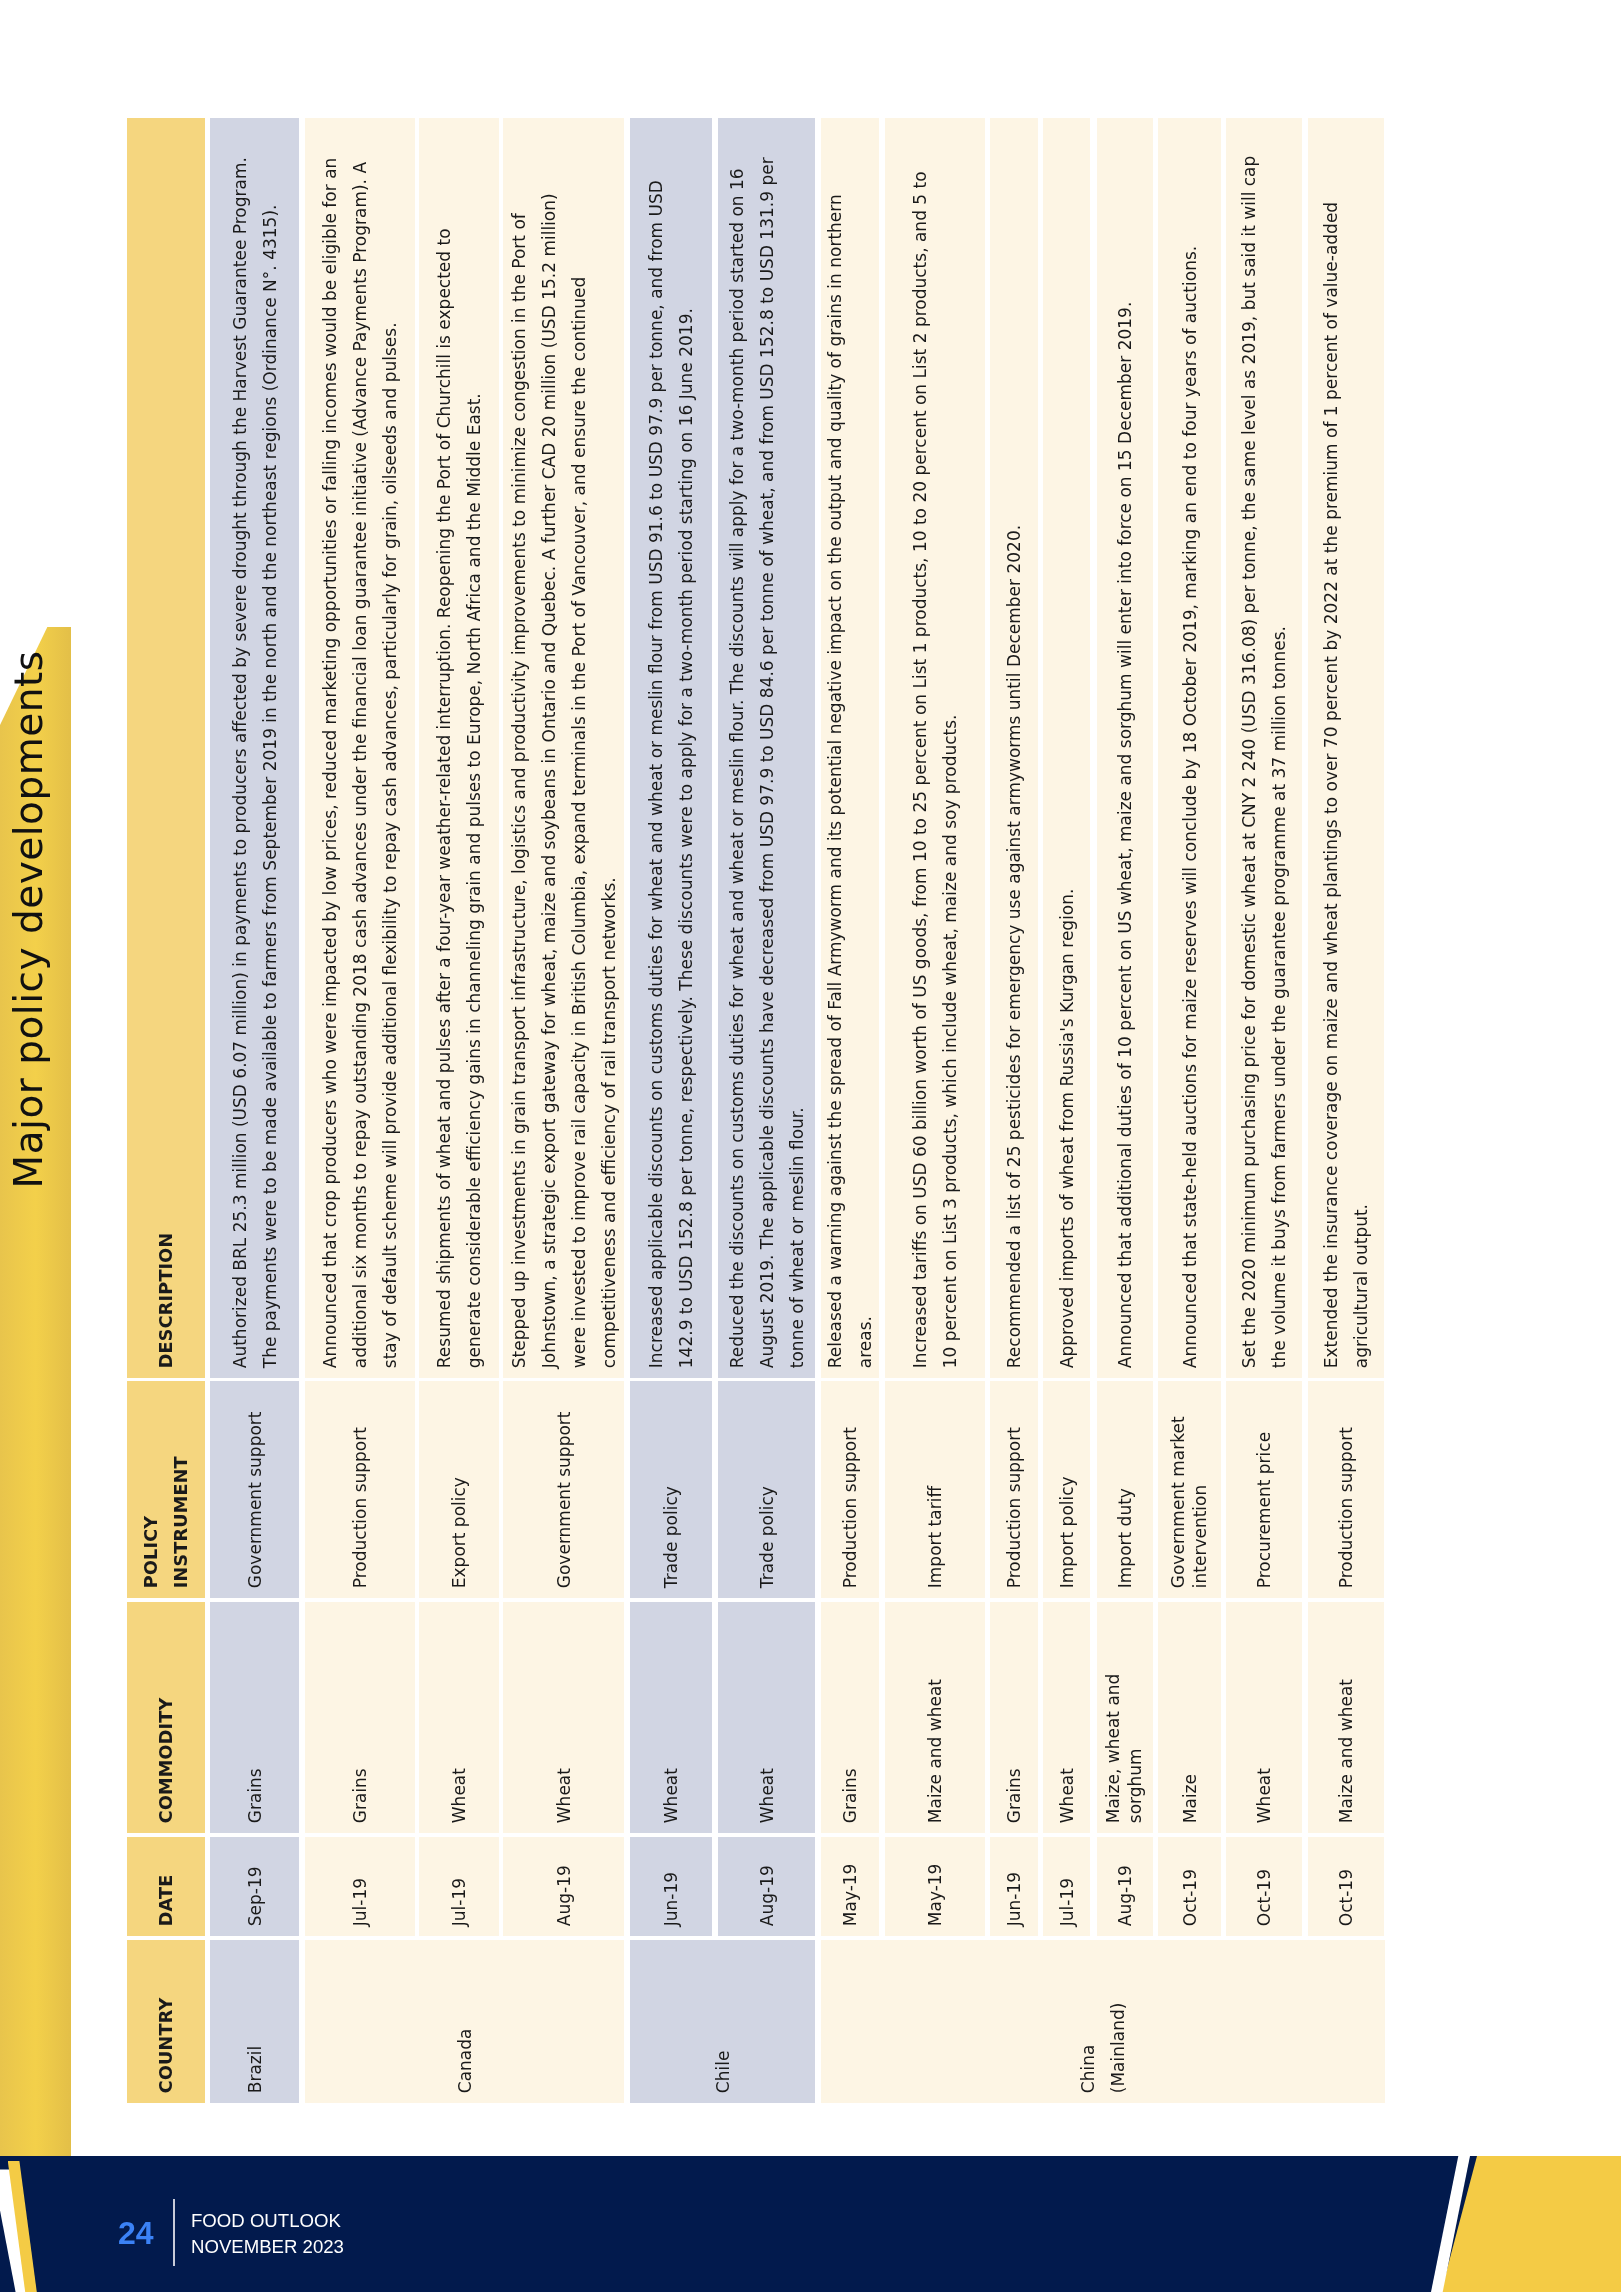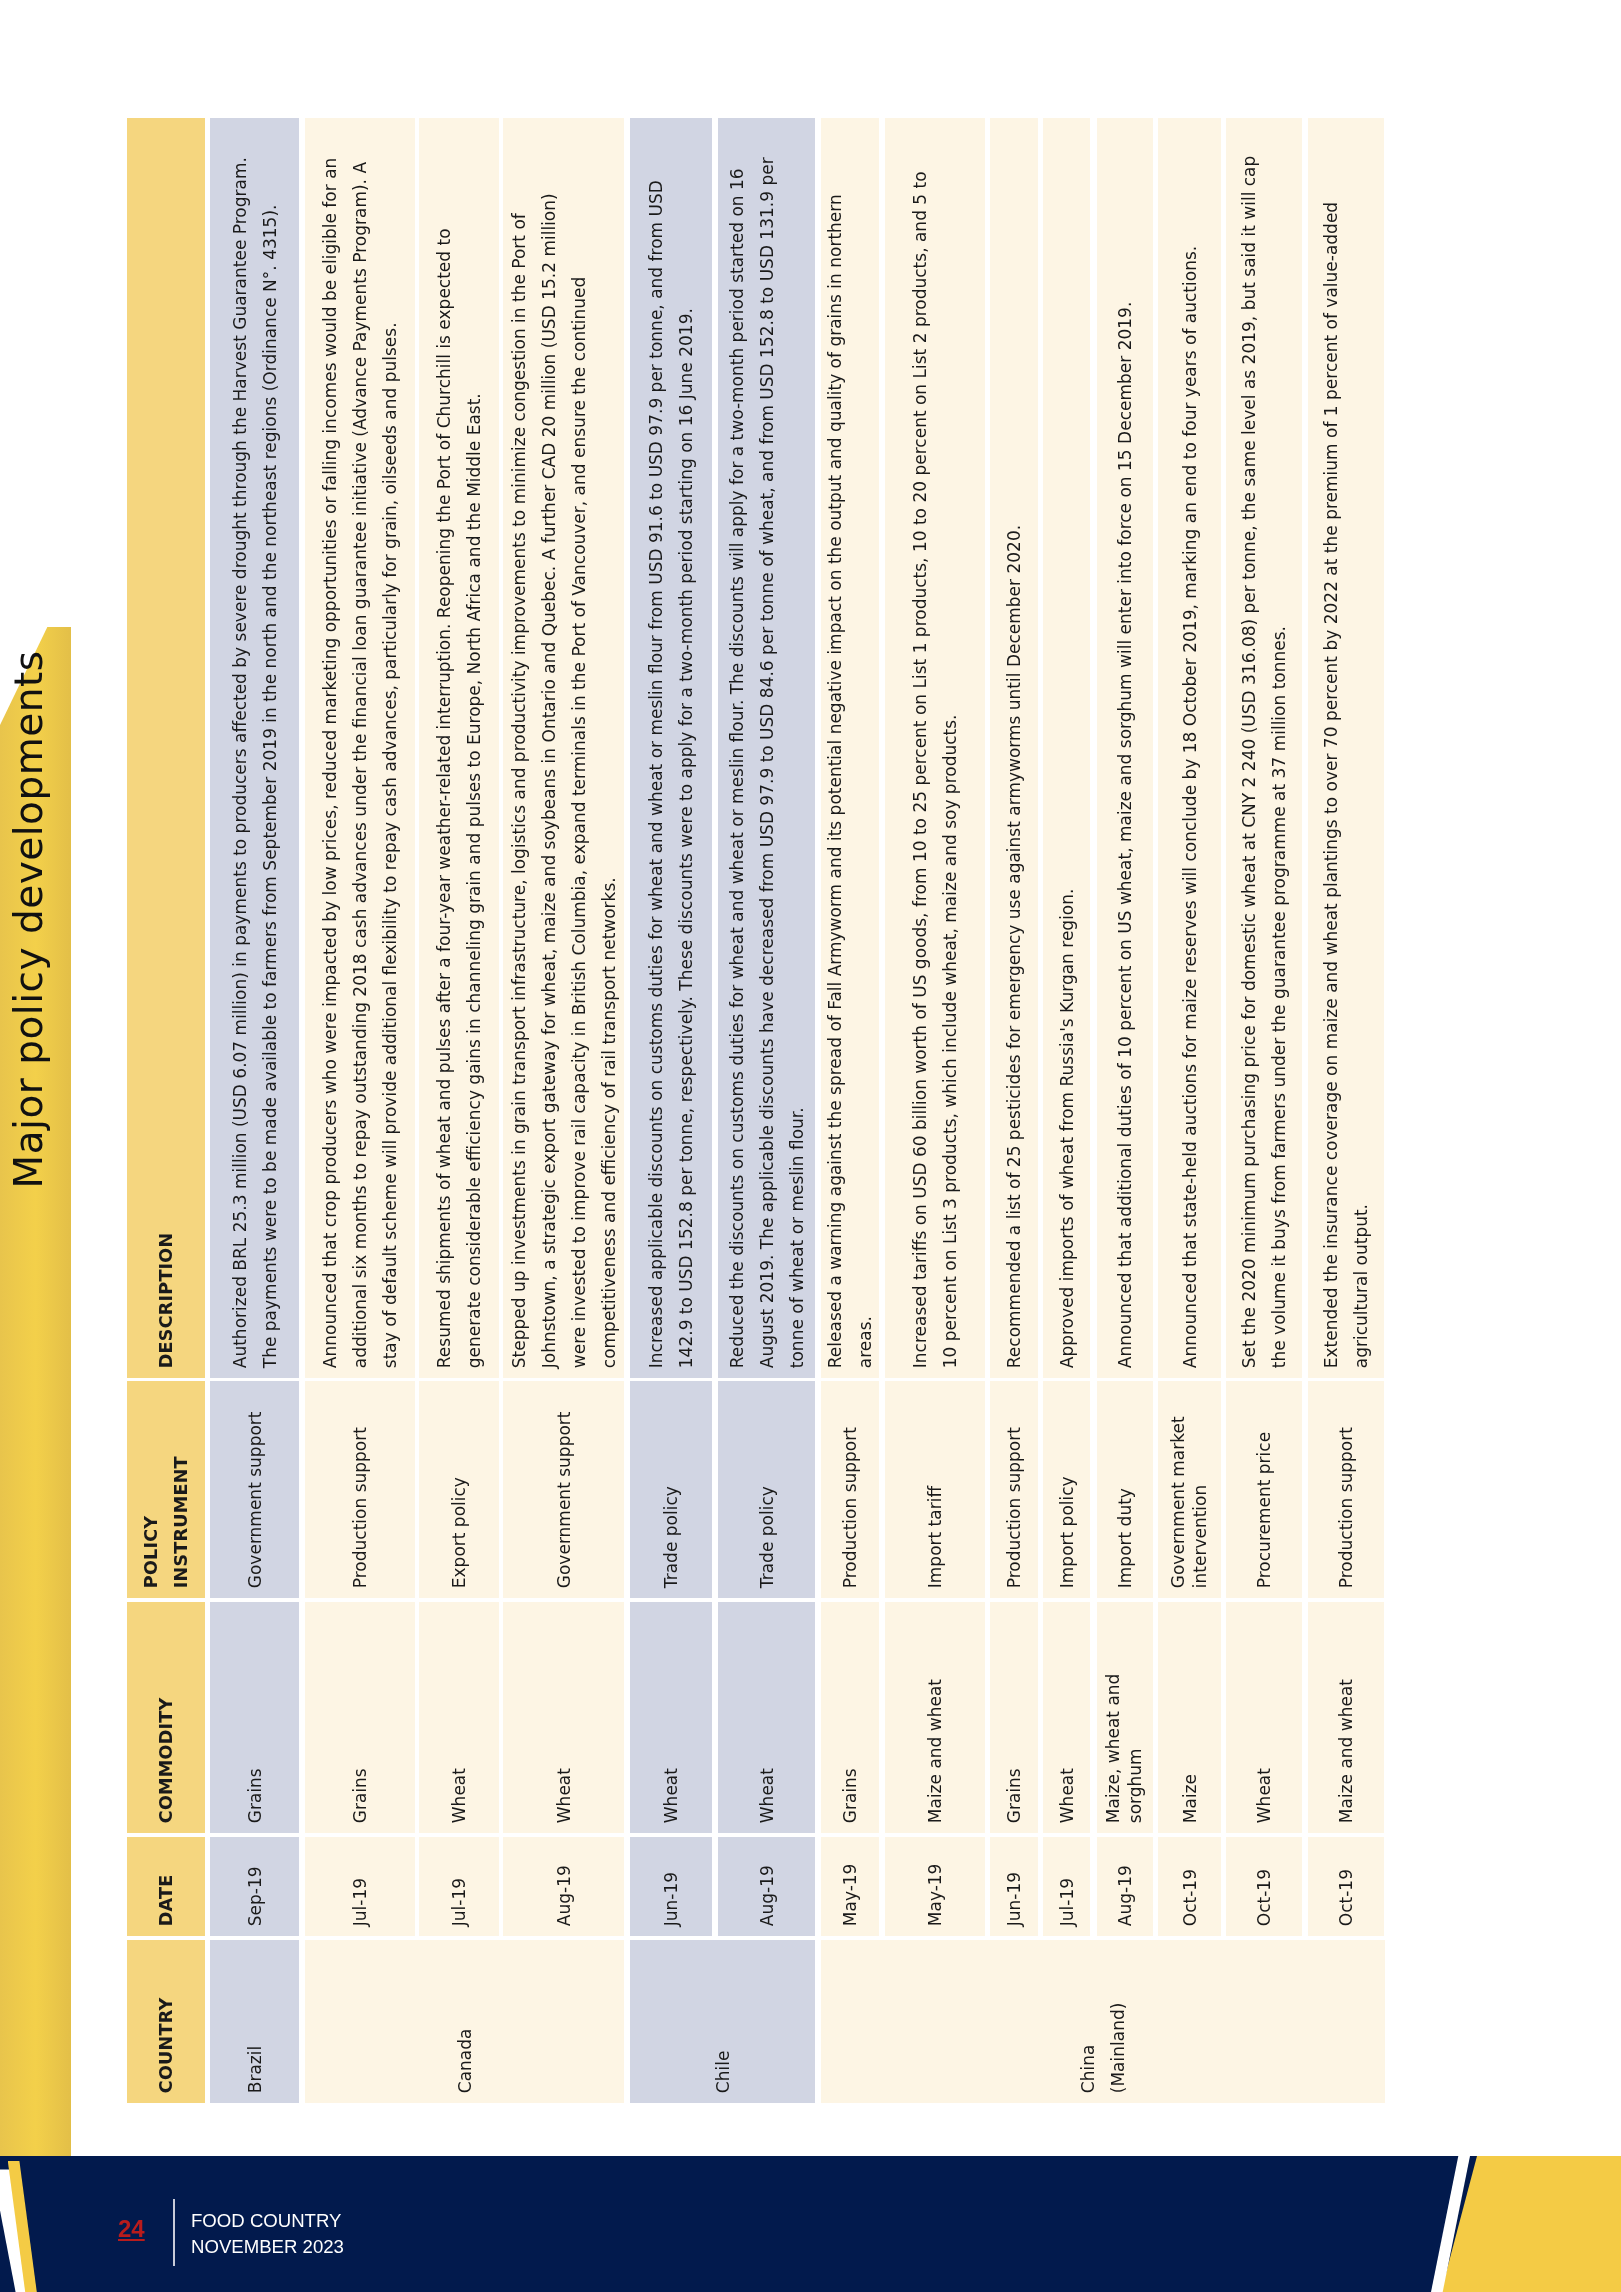--- a/index.html
+++ b/index.html
@@ -161,19 +161,19 @@
       <div class="cell c-desc">Extended the insurance coverage on maize and wheat plantings to over 70 percent by 2022 at the premium of 1 percent of value-added agricultural output.</div>
     </div>
   </div>
 </div>
 
 <div style="position:absolute;left:0;top:2156px;width:1621px;height:136px;background:#021a4d;"></div>
 <div style="position:absolute;left:1441px;top:2156px;width:180px;height:136px;background:#f4cb45;clip-path:polygon(20% 0,100% 0,100% 100%,0 100%);"></div>
 <div style="position:absolute;left:1431px;top:2156px;width:39px;height:136px;background:#ffffff;clip-path:polygon(70% 0,100% 0,30% 100%,0 100%);"></div>
 <div style="position:absolute;left:0;top:2156px;width:39px;height:136px;background:#ffffff;clip-path:polygon(0 10%,30% 10%,80% 100%,40% 100%,0 40%);"></div>
 <div style="position:absolute;left:7.8px;top:2161px;width:29px;height:131px;background:#f4cb45;clip-path:polygon(0 0,40% 0,100% 100%,60% 100%);"></div>
-<div style="position:absolute;left:118px;top:2215px;font-family:'Liberation Sans',sans-serif;font-weight:bold;font-size:24px;color:#b91c1c;text-decoration:underline;">24</div>
+<div style="position:absolute;left:118px;top:2215px;font-family:'Liberation Sans',sans-serif;font-weight:bold;font-size:32px;color:#3b82f6;">24</div>
 <div style="position:absolute;left:173px;top:2199px;width:2px;height:67px;background:#c8cbd8;"></div>
 <div style="position:absolute;left:191px;top:2208px;color:#ffffff;font-family:'Liberation Sans',sans-serif;font-size:18.6px;line-height:25.5px;">
-  <div>FOOD COUNTRY</div>
+  <div>FOOD OUTLOOK</div>
   <div>NOVEMBER 2023</div>
 </div>
 
 
 </body></html>

